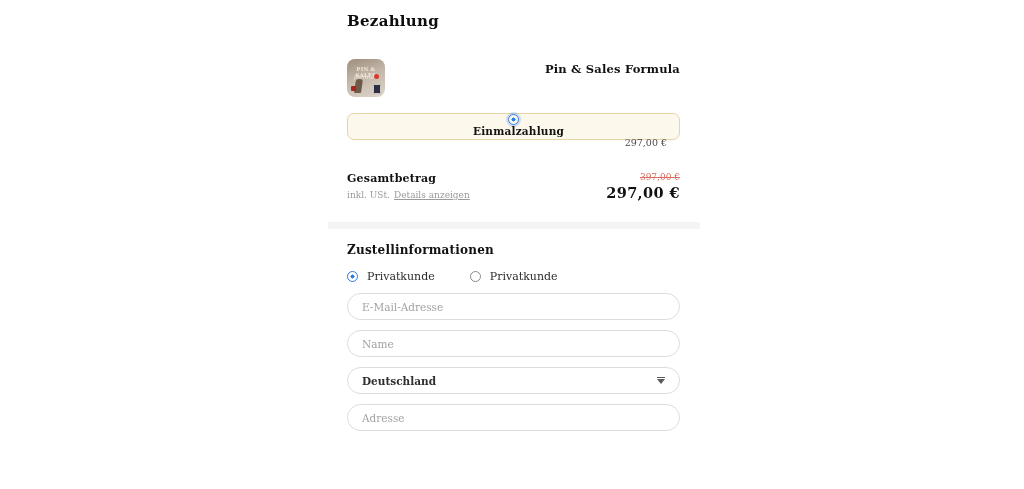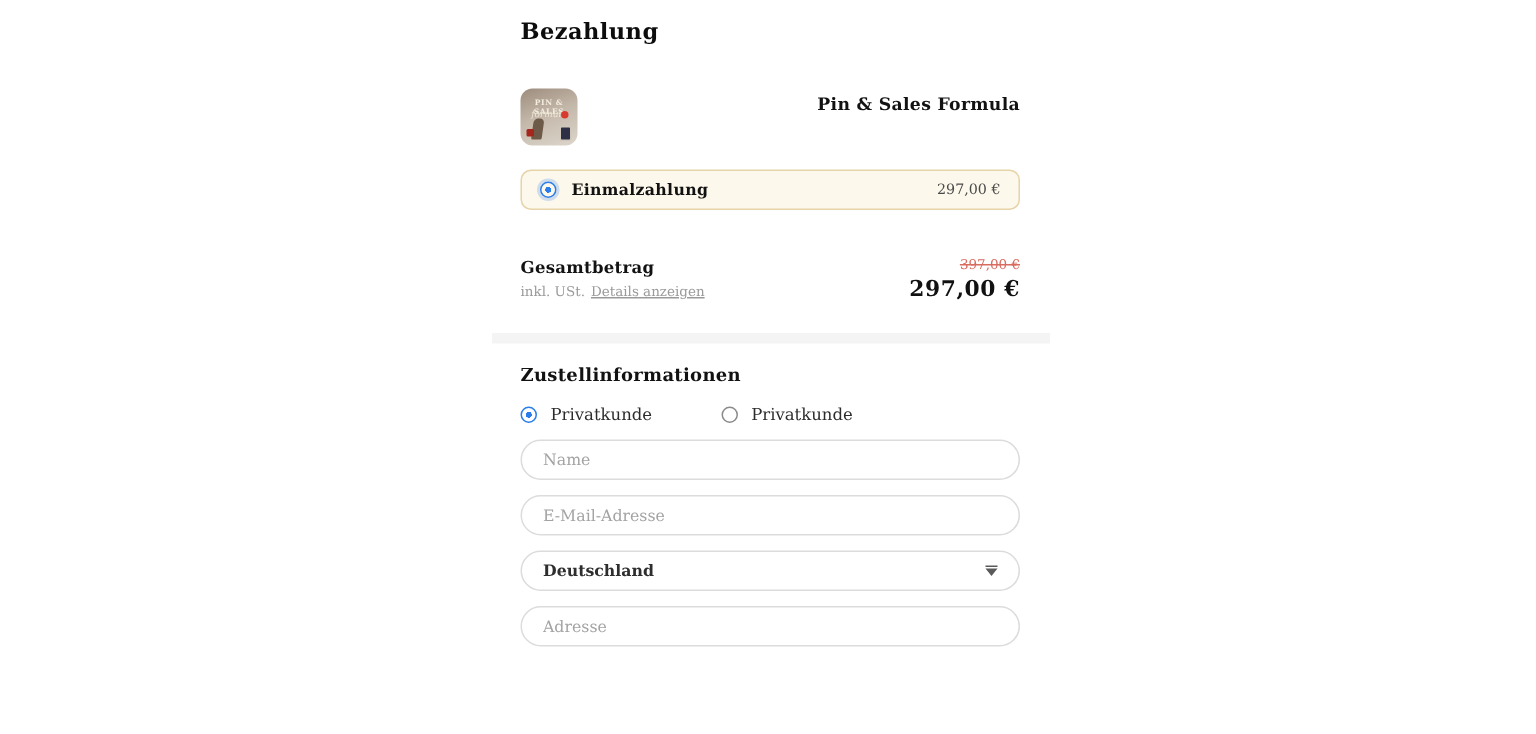--- a/index.html
+++ b/index.html
@@ -44,21 +44,21 @@
   .product-name { margin-top: 3px; font-size: 11.5px; font-weight: 700; letter-spacing: 0.2px; }
 
   
   .options { margin-top: 16px; }
   .option {
     display: flex; align-items: center;
     height: 27px; padding: 0 12px;
     border-radius: 7px; margin-bottom: 7px;
     cursor: pointer; background: #ffffff; border: 1px solid #dcdcdc;
   }
-  .option.selected { background: #fdf8ec; border: 1px solid #e6d3a8; }
+  .option.selected { background: #fdf8ec; border: 1px solid #e6d3a8; flex-direction: column; }
   .option-label { margin-left: 10px; font-size: 10.5px; font-weight: 700; letter-spacing: 0.2px; }
   .option-price { margin-left: auto; font-size: 9.5px; color: #4a4a4a; }
   .price-prefix { color: #a8a8a8; }
 
   
   .radio { width: 11px; height: 11px; border-radius: 50%; display: inline-block; flex-shrink: 0; }
   .radio.checked {
     border: 1.5px solid #2b7de9;
     background: radial-gradient(circle, #2b7de9 0 31%, transparent 32%);
   }
@@ -78,21 +78,21 @@
     margin-top: 14px; display: inline-block;
     background: #d9d9d9; color: #f4f4f4;
     font-family: inherit; font-size: 9.5px; font-weight: 700; letter-spacing: 0.2px;
     border: none; border-radius: 10px; padding: 4px 13px; cursor: pointer;
   }
 
   .divider { margin-top: 21px; height: 7px; background: #f4f4f4; }
 
   
   .delivery-heading { margin-top: 14px; font-size: 12px; font-weight: 800; letter-spacing: 0.2px; }
-  .cust-types { margin-top: 13px; display: flex; align-items: center; gap: 46px; }
+  .cust-types { margin-top: 13px; display: flex; align-items: center; gap: 35px; }
   .cust-type { display: flex; align-items: center; gap: 9px; cursor: pointer; font-size: 11px; color: #2b2b2b; }
 
   .field {
     display: flex; align-items: center;
     width: 100%; height: 27px; margin-top: 10px;
     border: 1px solid #dcdcdc; border-radius: 14px;
     padding: 0 14px; background: #fff;
     font-family: inherit; font-size: 10.5px; color: #2e2e2e;
   }
   input.field { outline: none; }
@@ -154,22 +154,22 @@
       <label class="cust-type">
         <span class="radio checked"></span>
         <span>Privatkunde</span>
       </label>
       <label class="cust-type">
         <span class="radio unchecked"></span>
         <span>Privatkunde</span>
       </label>
     </div>
 
+    <input class="field" type="text" placeholder="E-Mail-Adresse" style="">
     <input class="field" type="text" placeholder="Name" style="">
-    <input class="field" type="text" placeholder="E-Mail-Adresse" style="">
     <div class="field select-field">
       <span class="select-value">Deutschland</span>
       <span class="chevron-bar">
           <span class="chevron"></span>
         </span>
     </div>
     <input class="field" type="text" placeholder="Adresse" style="">
   </div>
 </div>
 

